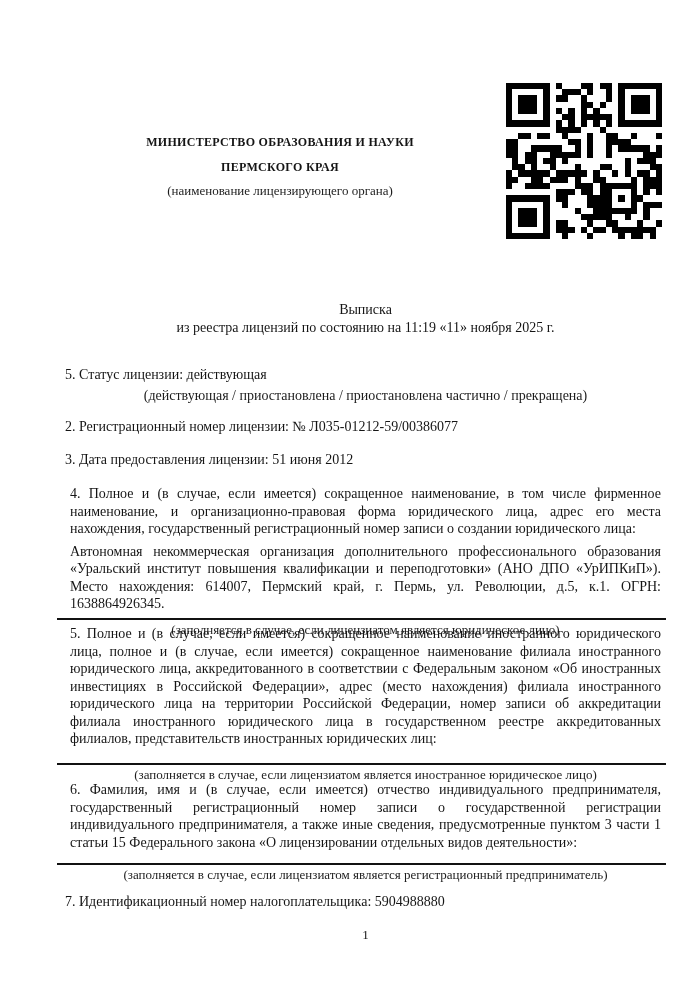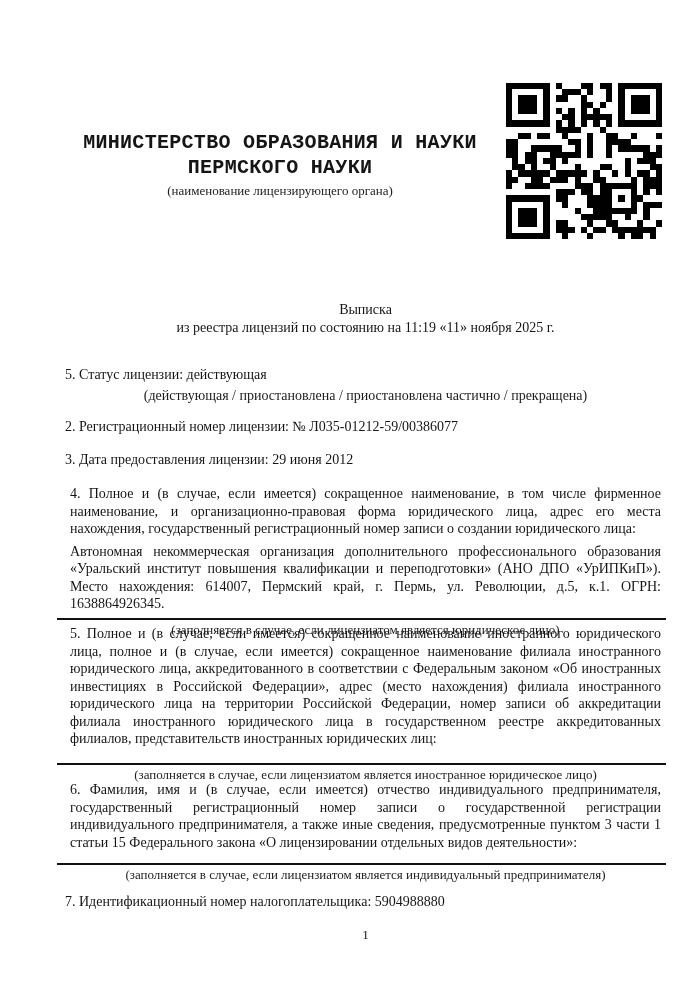--- a/index.html
+++ b/index.html
@@ -12,24 +12,23 @@
     color: #151515;
     overflow: hidden;
   }
   .abs { position: absolute; }
   .header-block {
     left: 65px; top: 130px; width: 430px;
     text-align: center;
   }
   .ministry-line {
     font-weight: bold;
-    font-size: 20px;
+    font-size: 12px;
     line-height: 25px;
     letter-spacing: 0.3px;
-    font-family: Liberation Mono, monospace;
   }
   .small-caption {
     font-size: 13px;
     line-height: 13px;
     color: #1c1c1c;
   }
   .header-block .small-caption { margin-top: 4px; }
   .qr-wrap { left: 506px; top: 83px; width: 156px; height: 156px; }
   .title-block {
     left: 65px; top: 301px; width: 601px;
@@ -66,21 +65,21 @@
     font-size: 13px;
   }
 </style>
 </head>
 <body>
 
 <div class="page">
 
   <div class="abs header-block">
     <div class="ministry-line">МИНИСТЕРСТВО ОБРАЗОВАНИЯ И НАУКИ</div>
-    <div class="ministry-line">ПЕРМСКОГО НАУКИ</div>
+    <div class="ministry-line">ПЕРМСКОГО КРАЯ</div>
     <div class="small-caption">(наименование лицензирующего органа)</div>
   </div>
 
   <div class="abs qr-wrap"><svg width="156" height="156" viewBox="0 0 25 25" shape-rendering="crispEdges" fill="#000000">
         <rect x="0" y="0" width="1" height="1"></rect>
         <rect x="1" y="0" width="1" height="1"></rect>
         <rect x="2" y="0" width="1" height="1"></rect>
         <rect x="3" y="0" width="1" height="1"></rect>
         <rect x="4" y="0" width="1" height="1"></rect>
         <rect x="5" y="0" width="1" height="1"></rect>
@@ -407,38 +406,38 @@
   <div class="abs title-block">
     <div>Выписка</div>
     <div>из реестра лицензий по состоянию на 11:19 «11» ноября 2025 г.</div>
   </div>
 
   <div class="abs body-line" style="top:366px;">5. Статус лицензии: действующая</div>
   <div class="abs body-line center small-caption" style="top:387px;">(действующая / приостановлена / приостановлена частично / прекращена)</div>
 
   <div class="abs body-line" style="top:418px;">2. Регистрационный номер лицензии: № Л035-01212-59/00386077</div>
 
-  <div class="abs body-line" style="top:451px;">3. Дата предоставления лицензии: 29 июня 2012</div>
+  <div class="abs body-line" style="top:451px;">3. Дата предоставления лицензии: 51 июня 2012</div>
 
   <div class="abs section" style="top:480px;">
     <p>4. Полное и (в случае, если имеется) сокращенное наименование, в том числе фирменное наименование, и организационно-правовая форма юридического лица, адрес его места нахождения, государственный регистрационный номер записи о создании юридического лица:</p>
     <p>Автономная некоммерческая организация дополнительного профессионального образования «Уральский институт повышения квалификации и переподготовки» (АНО ДПО «УрИПКиП»). Место нахождения: 614007, Пермский край, г. Пермь, ул. Революции, д.5, к.1. ОГРН: 1638864926345.</p>
     <hr class="fill-line">
     <div class="small-caption center">(заполняется в случае, если лицензиатом является юридическое лицо)</div>
   </div>
 
   <div class="abs section" style="top:620px;">
     <p>5. Полное и (в случае, если имеется) сокращенное наименование иностранного юридического лица, полное и (в случае, если имеется) сокращенное наименование филиала иностранного юридического лица, аккредитованного в соответствии с Федеральным законом «Об иностранных инвестициях в Российской Федерации», адрес (место нахождения) филиала иностранного юридического лица на территории Российской Федерации, номер записи об аккредитации филиала иностранного юридического лица в государственном реестре аккредитованных филиалов, представительств иностранных юридических лиц:</p>
     <hr class="fill-line gap15">
     <div class="small-caption center">(заполняется в случае, если лицензиатом является иностранное юридическое лицо)</div>
   </div>
 
   <div class="abs section" style="top:776px;">
     <p>6. Фамилия, имя и (в случае, если имеется) отчество индивидуального предпринимателя, государственный регистрационный номер записи о государственной регистрации индивидуального предпринимателя, а также иные сведения, предусмотренные пунктом 3 части 1 статьи 15 Федерального закона «О лицензировании отдельных видов деятельности»:</p>
     <hr class="fill-line gap12">
-    <div class="small-caption center">(заполняется в случае, если лицензиатом является индивидуальный предпринимателя)</div>
+    <div class="small-caption center">(заполняется в случае, если лицензиатом является регистрационный предприниматель)</div>
   </div>
 
   <div class="abs body-line" style="top:893px;">7. Идентификационный номер налогоплательщика: 5904988880</div>
 
   <div class="abs page-number">1</div>
 
 </div>
 
 </body></html>

